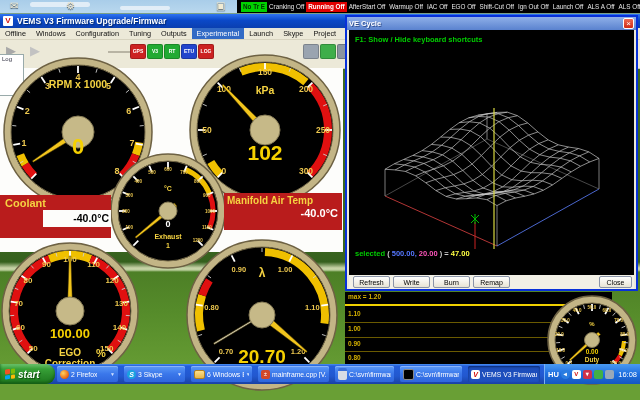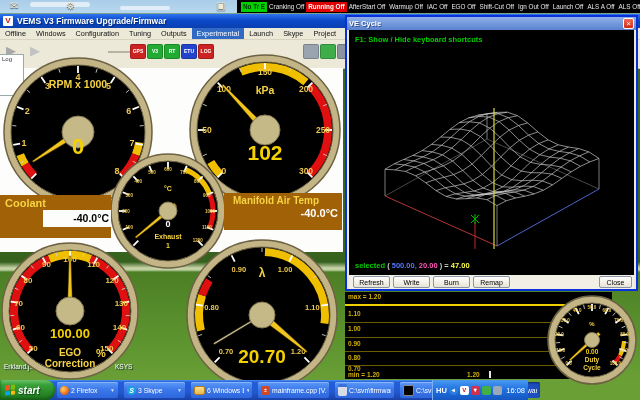--- a/index.html
+++ b/index.html
@@ -33,52 +33,52 @@
   .menu-item.active{background:#316ac5;color:#fff;}
   #toolbar{position:absolute;left:0;top:40px;width:640px;height:28px;background:#ece9d8;
     border-bottom:1px solid #c8c4b0;}
   .play{position:absolute;top:3px;font-size:13px;color:#a8a8a8;}
   .tchip{position:absolute;top:4px;width:14px;height:13px;border-radius:2px;color:#fff;
     font-size:5px;font-weight:bold;text-align:center;line-height:13px;border:1px solid #00000033;}
   #client-white{position:absolute;left:0;top:68px;width:343px;height:184px;background:#fdfdfb;}
   #log-frag{position:absolute;left:0;top:54px;width:24px;height:42px;background:#fff;
     border:1px solid #9aa;border-left:none;font-size:6px;color:#334;padding:1px 2px;box-sizing:border-box;}
   
-  .blackbox{position:absolute;background:#a16207;}
+  .blackbox{position:absolute;background:#b91c1c;}
   .bb-label{color:#f5d342;font-weight:bold;font-size:11px;padding:2px 0 0 5px;white-space:nowrap;}
   #coolant-value-strip{position:absolute;left:43px;top:15px;width:68px;height:17px;background:#fdfdfb;
     color:#000;font-weight:bold;font-size:10.5px;text-align:right;line-height:17px;padding-right:2px;box-sizing:border-box;}
   #mat-value{color:#fff;font-weight:bold;font-size:11px;text-align:right;padding-right:4px;}
   
   .gauge{position:absolute;}
   
   #ve-window{position:absolute;left:345px;top:15px;width:293px;height:276px;
     background:#ece9d8;border:2px solid #0831d9;box-sizing:border-box;}
   #ve-titlebar{position:absolute;left:0;top:0;width:100%;height:13px;
     background:linear-gradient(180deg,#8fb0e8,#5a82cf);display:flex;align-items:center;
     justify-content:space-between;padding:0 2px;box-sizing:border-box;}
   #ve-title{color:#fff;font-size:7.5px;font-weight:bold;text-shadow:1px 1px 0 #33508f;}
   .xbtn{width:11px;height:11px;background:linear-gradient(180deg,#ee6a52,#cf2b16);border:1px solid #fff;
     border-radius:2px;color:#fff;font-size:8px;line-height:9px;text-align:center;box-sizing:border-box;}
   #ve-client{position:absolute;left:2px;top:13px;width:285px;height:245px;background:#000;overflow:hidden;}
   #ve-hint{position:absolute;left:6px;top:5px;color:#00cc00;font-size:7.5px;font-weight:bold;}
-  #ve-status{position:absolute;left:6px;top:219px;line-height:9px;font-size:7.5px;font-weight:bold;white-space:nowrap;margin-top:12px;}
+  #ve-status{position:absolute;left:6px;top:219px;line-height:9px;font-size:7.5px;font-weight:bold;white-space:nowrap;}
   .c-green{color:#00cc00}.c-red{color:#ff4040}.c-blue{color:#5577ff}.c-pink{color:#ff55bb}
   .c-yellow{color:#ffff44}.c-grey{color:#cccccc}
   #ve-buttons{position:absolute;left:2px;top:258px;width:285px;height:14px;background:#f2f0e6;}
   .vbtn{position:absolute;top:1px;height:12px;background:linear-gradient(180deg,#fff,#e8e4d4);
     border:1px solid #8a94a8;border-radius:2px;font-size:7px;color:#000;text-align:center;
     line-height:11px;box-sizing:border-box;font-family:"Liberation Sans",sans-serif;}
   
   #lambda-panel{position:absolute;left:345px;top:292px;width:267px;height:87px;background:#000;overflow:hidden;}
   .lp-label{position:absolute;left:3px;color:#d4b000;font-size:6.5px;font-weight:bold;white-space:nowrap;}
   .lp-line{position:absolute;left:0;width:100%;height:1px;background:#6a5a00;}
   .lp-trace{position:absolute;left:0;width:100%;height:2px;background:#f0d000;}
   
-  #taskbar{position:absolute;left:0;top:380px;width:528px;height:20px;
+  #taskbar{position:absolute;left:0;top:364px;width:640px;height:20px;
     background:linear-gradient(180deg,#4a90f0 0,#245edb 2px,#2258cf 12px,#1941a5 100%);}
   #start-btn{position:absolute;left:0;top:0;height:20px;width:55px;border-radius:0 9px 9px 0;
     background:linear-gradient(180deg,#6cc26c 0,#37a037 25%,#2a8a2a 60%,#1f7a1f 100%);
     display:flex;align-items:center;gap:3px;padding-left:5px;box-sizing:border-box;
     box-shadow:inset 0 -2px 3px #145c14;}
   #start-label{color:#fff;font-size:10px;font-weight:bold;font-style:italic;text-shadow:1px 1px 1px #0a4a0a;}
   .winflag{width:10px;height:10px;display:grid;grid-template-columns:1fr 1fr;gap:1px;transform:skewY(-6deg);}
   .winflag i{border-radius:1px;}
   .tbtn{position:absolute;top:2px;height:16px;border-radius:2px;
     background:linear-gradient(180deg,#5c9af8 0,#3a77ea 50%,#2f66dd 100%);
@@ -367,21 +367,21 @@
         <text x="78" y="40" fill="#f5d342" font-size="12" font-weight="bold" text-anchor="middle" font-family="&quot;Liberation Sans&quot;,sans-serif">λ</text>
         <text x="78" y="126" fill="#f5d000" font-size="19" font-weight="bold" text-anchor="middle" font-family="&quot;Liberation Sans&quot;,sans-serif">20.70</text>
       </svg></div>
   </div>
 
 <div class="blackbox" style="left:0;top:195px;width:111px;height:43px;">
   <div class="bb-label">Coolant</div>
   <div id="coolant-value-strip">-40.0°C</div>
 </div>
 <div class="blackbox" style="left:224px;top:193px;width:118px;height:37px;border-right:1px solid #fff;">
-  <div class="bb-label" style="font-size:10px;padding-left:9px;">Manifold Air Temp</div>
+  <div class="bb-label" style="font-size:10px;padding-left:3px;">Manifold Air Temp</div>
   <div id="mat-value" style="margin-top: 1px;">-40.0°C</div>
 </div>
 
 <div id="ve-window">
   <div id="ve-titlebar">
     <span id="ve-title">VE Cycle</span>
     <div class="xbtn">×</div>
   </div>
   <div id="ve-client">
     <div id="ve-hint">F1: Show / Hide keyboard shortcuts</div>

